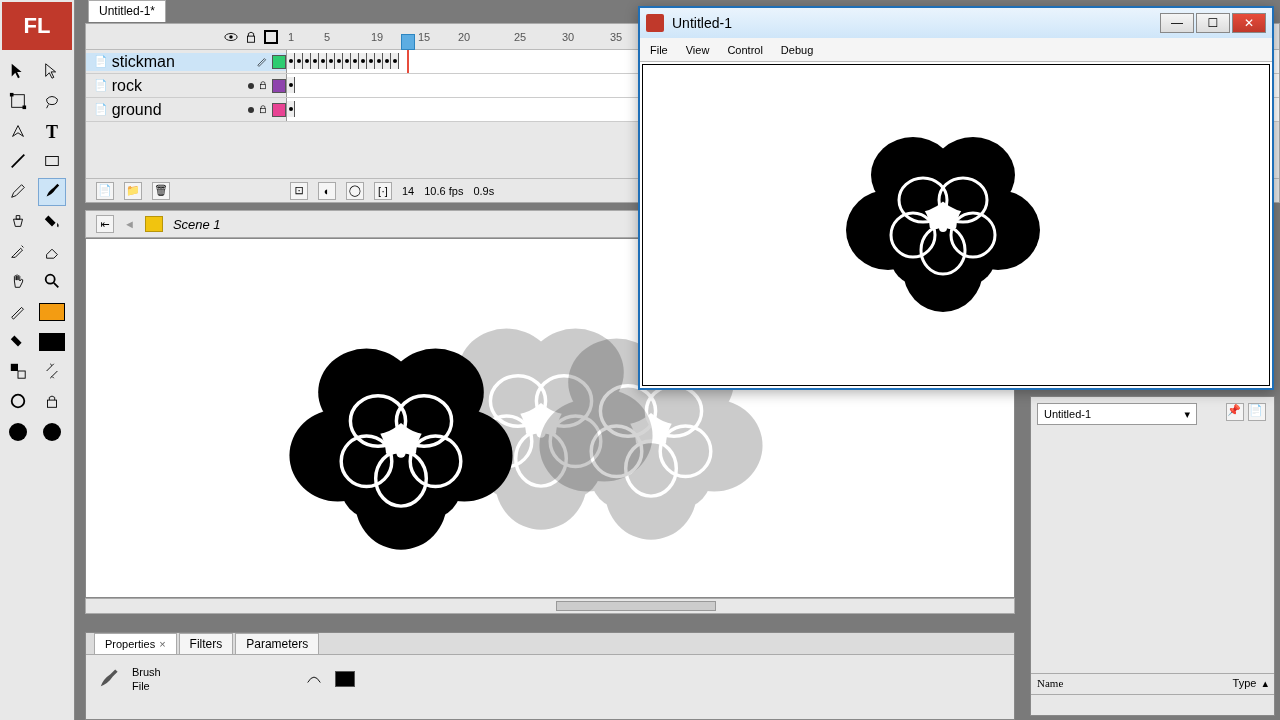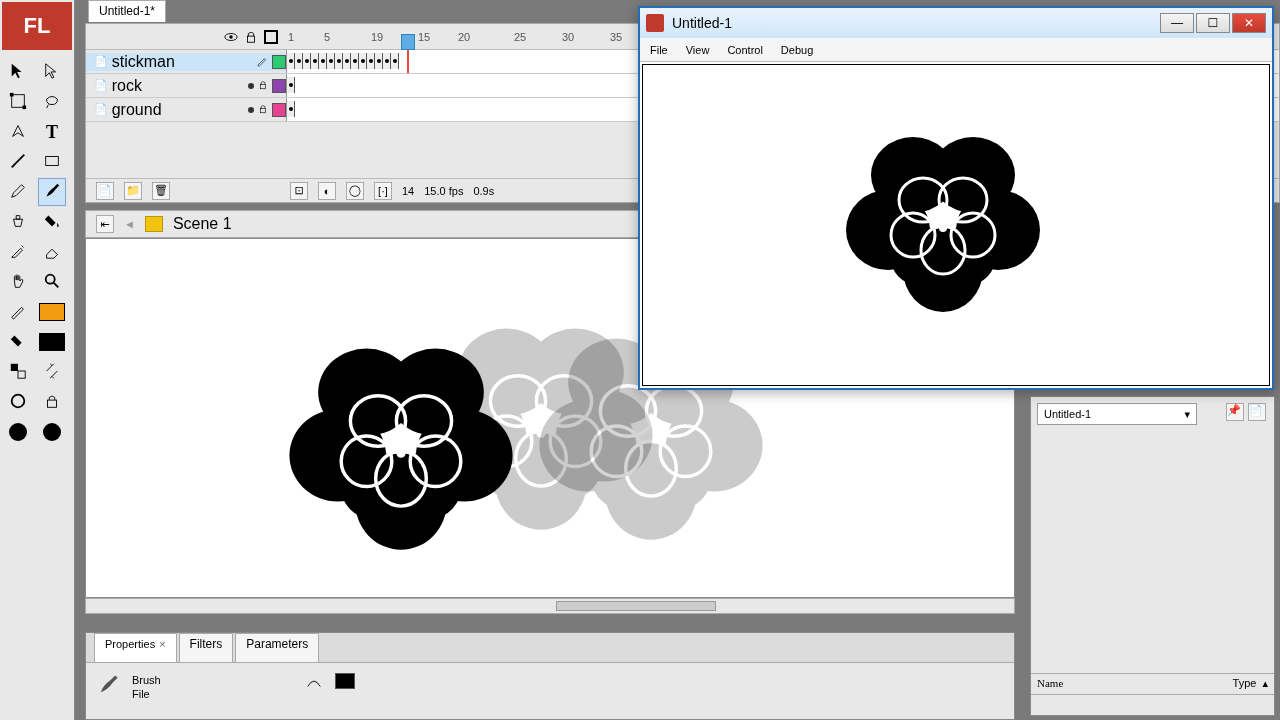--- a/index.html
+++ b/index.html
@@ -41,36 +41,36 @@
 .kf { width:8px; height:16px; border-right:1px solid #555; background:#eee; display:flex; align-items:center; justify-content:center; }
 .kf-dot { width:4px; height:4px; background:#000; border-radius:50%; }
 .playhead { position:absolute; top:0; bottom:0; width:2px; background:#e74c3c; }
 .playhead-marker { position:absolute; top:-16px; left:-6px; width:14px; height:16px; background:#5dade2; border:1px solid #2e86c1; }
 .timeline-footer { position:absolute; bottom:0; left:0; right:0; height:24px; border-top:1px solid #bbb; display:flex; align-items:center; gap:10px; padding:0 10px; font-size:12px; }
 .tf-btn { width:18px; height:18px; border:1px solid #aaa; background:#f5f5f5; display:flex; align-items:center; justify-content:center; cursor:pointer; }
 
 
 .scene-bar { position:absolute; left:85px; top:210px; right:260px; height:28px; background:#e8e8e8; border:1px solid #aaa; display:flex; align-items:center; gap:10px; padding:0 10px; }
 .scene-icon { width:18px; height:16px; background:#f1c40f; border:1px solid #b7950b; }
-.scene-name { font-size:16px; }
+.scene-name { font-size:13px;font-style:italic; }
 
 
 .stage { position:absolute; left:85px; top:238px; width:930px; height:360px; background:#fff; border:1px solid #888; overflow:hidden; }
 .flower { position:absolute; }
 .onion { opacity:0.2; }
 .scrollbar-h { position:absolute; left:85px; top:598px; width:930px; height:16px; background:#e8e8e8; border:1px solid #aaa; }
 .scroll-thumb { position:absolute; left:470px; top:2px; width:160px; height:10px; background:#ccc; border:1px solid #999; }
 
 
 .props-panel { position:absolute; left:85px; bottom:0; width:930px; height:88px; background:#e8e8e8; border:1px solid #888; }
-.props-tabs { display:flex; height:30px; border-bottom:1px solid #aaa; padding-left:8px; gap:2px; background:#dcdcdc; }
+.props-tabs { display:flex; height:22px; border-bottom:1px solid #aaa; padding-left:8px; gap:2px; background:#dcdcdc; }
 .ptab { padding:3px 10px; background:#f5f5f5; border:1px solid #aaa; border-bottom:none; font-size:12px; cursor:pointer; }
 .ptab.active { background:#fff; }
 .ptab-close { margin-left:4px; color:#666; }
-.props-body { padding:10px; display:flex; align-items:flex-start; gap:12px; }
+.props-body { padding:10px; display:flex; align-items:center; gap:12px; }
 .brush-preview { width:24px; height:24px; }
 .tool-name { font-size:12px; line-height:1.3; }
 .ink-swatch { width:20px; height:16px; background:#000; border:1px solid #555; }
 
 
 .library-panel { position:absolute; right:5px; top:396px; width:245px; height:320px; background:#e8e8e8; border:1px solid #888; }
 .lib-dropdown { width:160px; height:22px; border:1px solid #999; background:#fff; margin:6px; padding:2px 6px; display:flex; justify-content:space-between; align-items:center; font-size:12px; }
 .lib-status { padding:4px 8px; font-size:12px; }
 .lib-cols { position:absolute; bottom:20px; left:0; right:0; height:22px; border-top:1px solid #aaa; border-bottom:1px solid #aaa; display:flex; padding:3px 6px; font-size:12px; }
 .lib-col-name { flex:1;font-family:Liberation Serif, serif; }
@@ -359,21 +359,21 @@
   <div class="timeline-footer">
     <div class="tf-btn">📄</div>
     <div class="tf-btn">📁</div>
     <div class="tf-btn">🗑</div>
     <div style="flex:0 0 100px"></div>
     <div class="tf-btn">⊡</div>
     <div class="tf-btn">◐</div>
     <div class="tf-btn">◯</div>
     <div class="tf-btn">[·]</div>
     <span>14</span>
-    <span>15.0 fps</span>
+    <span>10.6 fps</span>
     <span>0.9s</span>
   </div>
 </div>
 
 <div class="scene-bar">
   <div class="tf-btn">⇤</div>
   <span style="color:#999">◄</span>
   <div class="scene-icon"></div>
   <span class="scene-name">Scene 1</span>
 </div>

